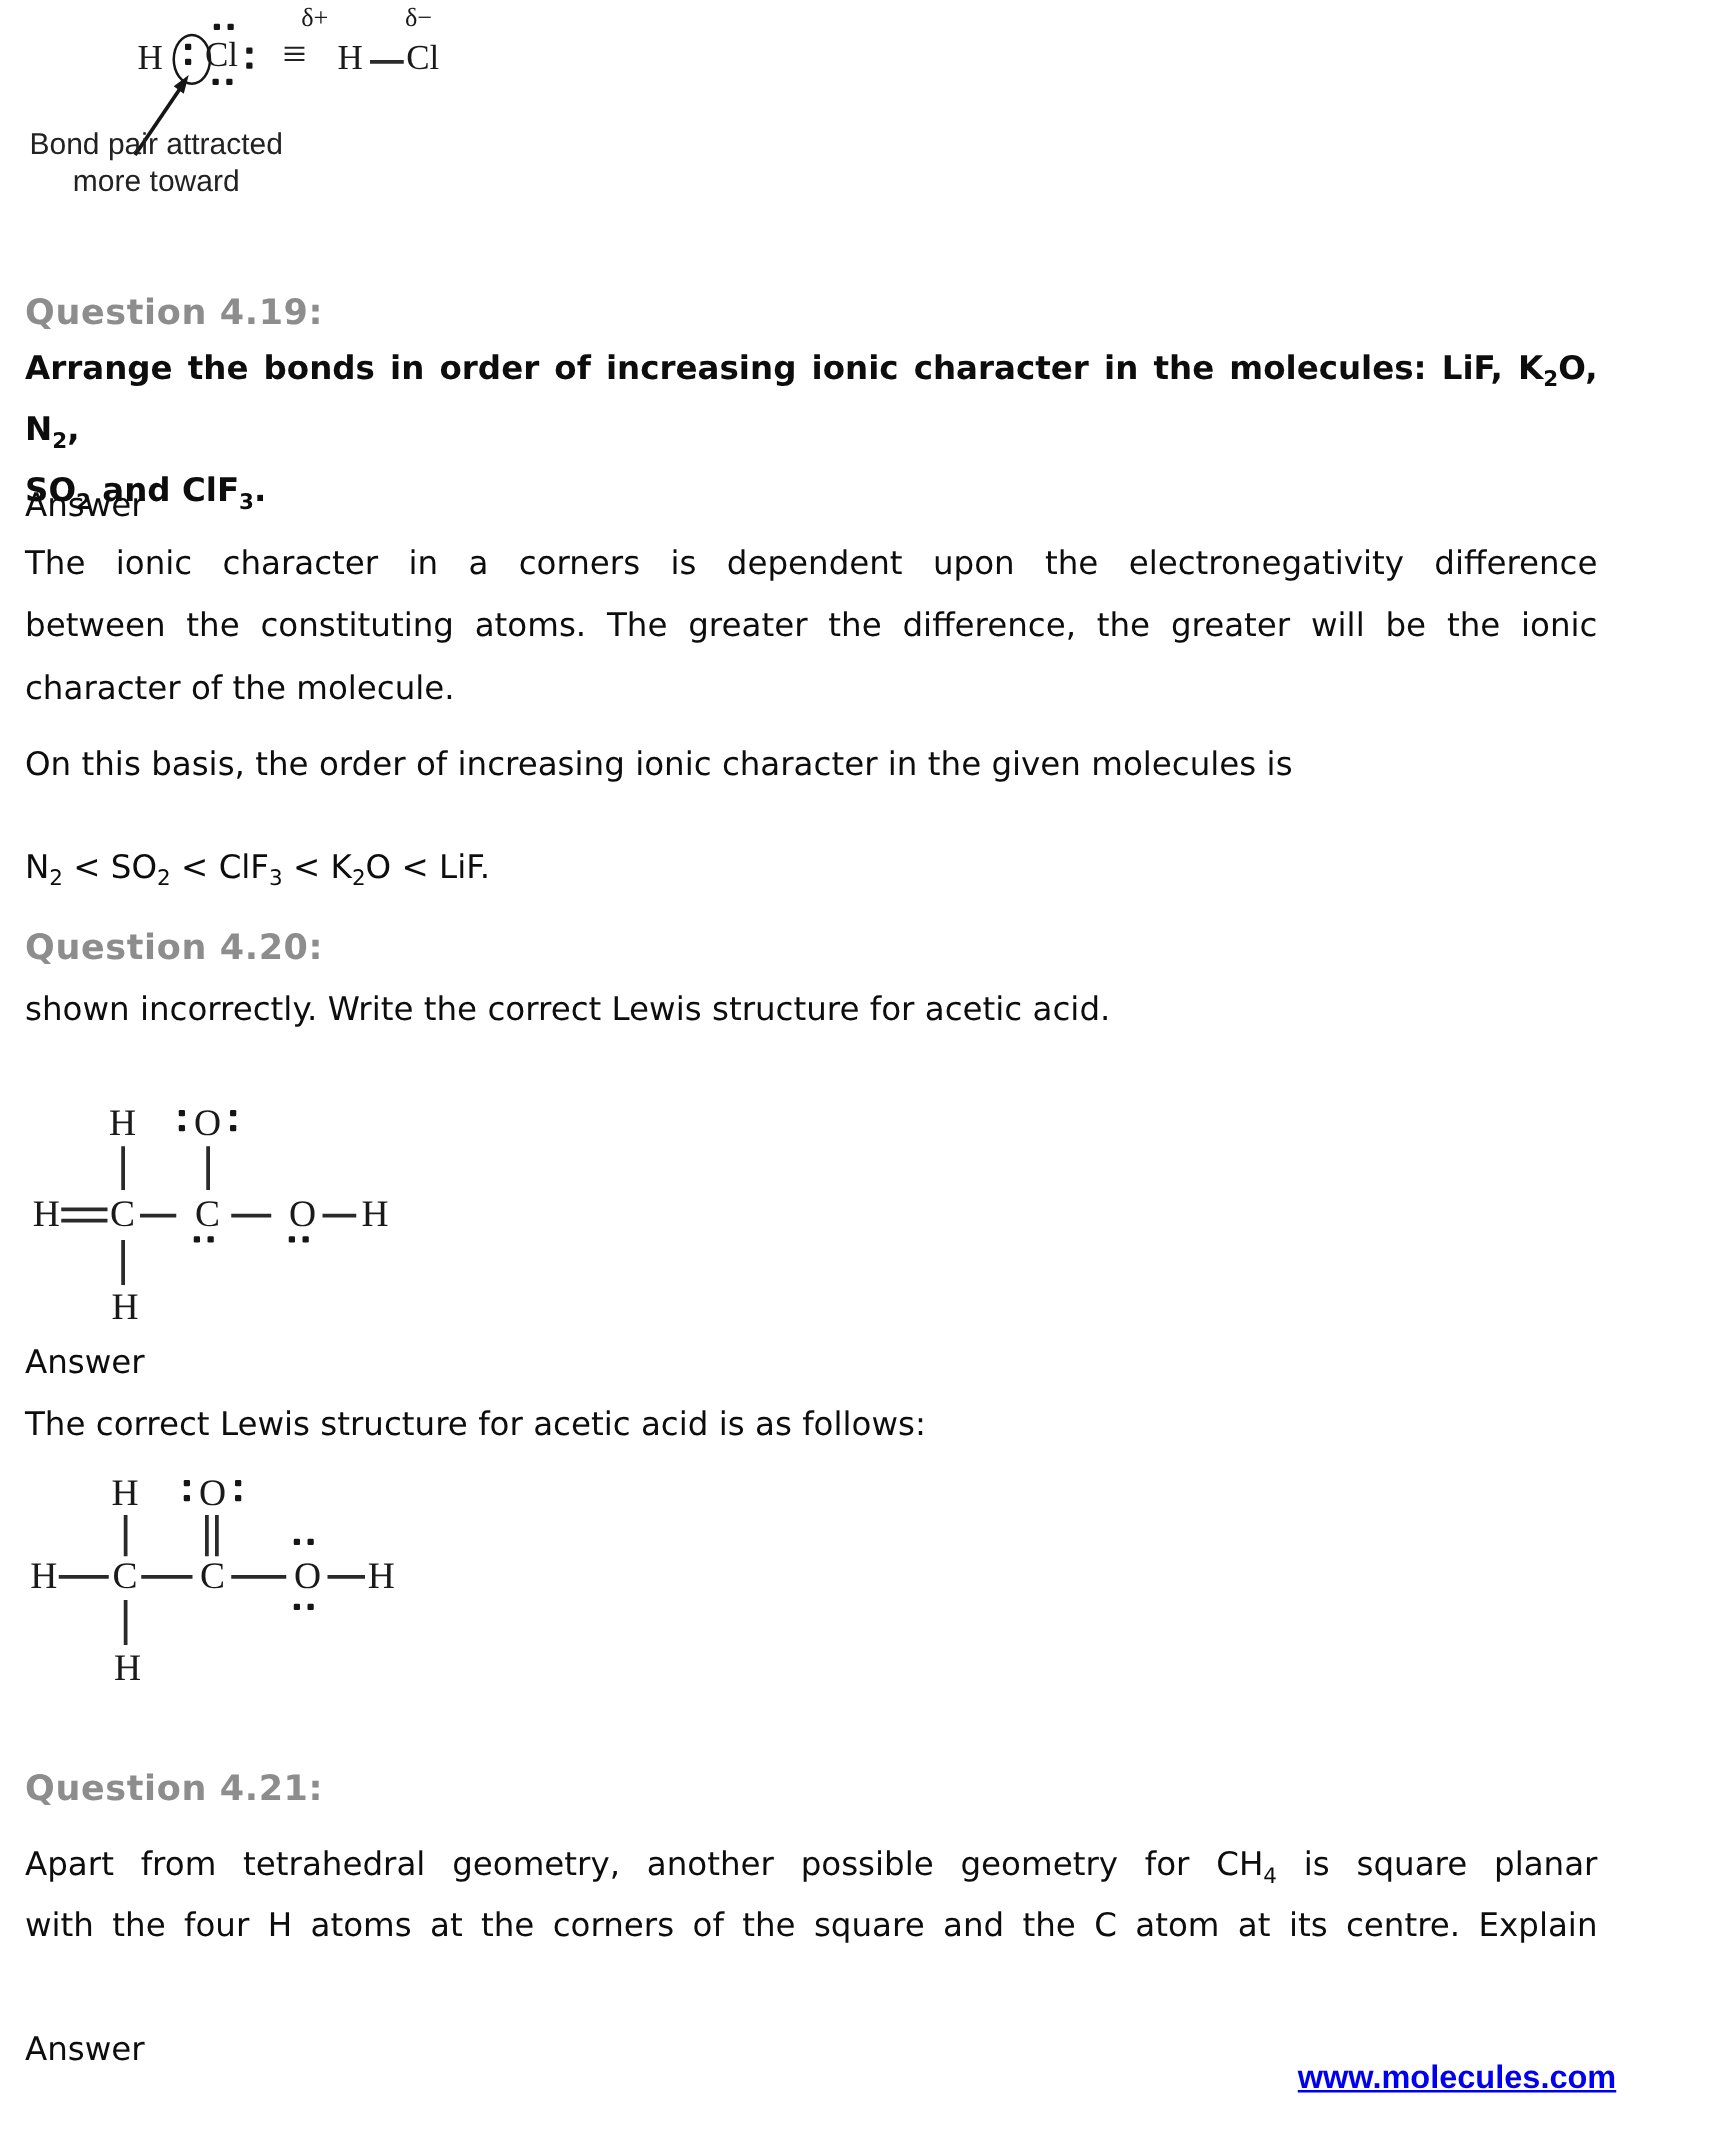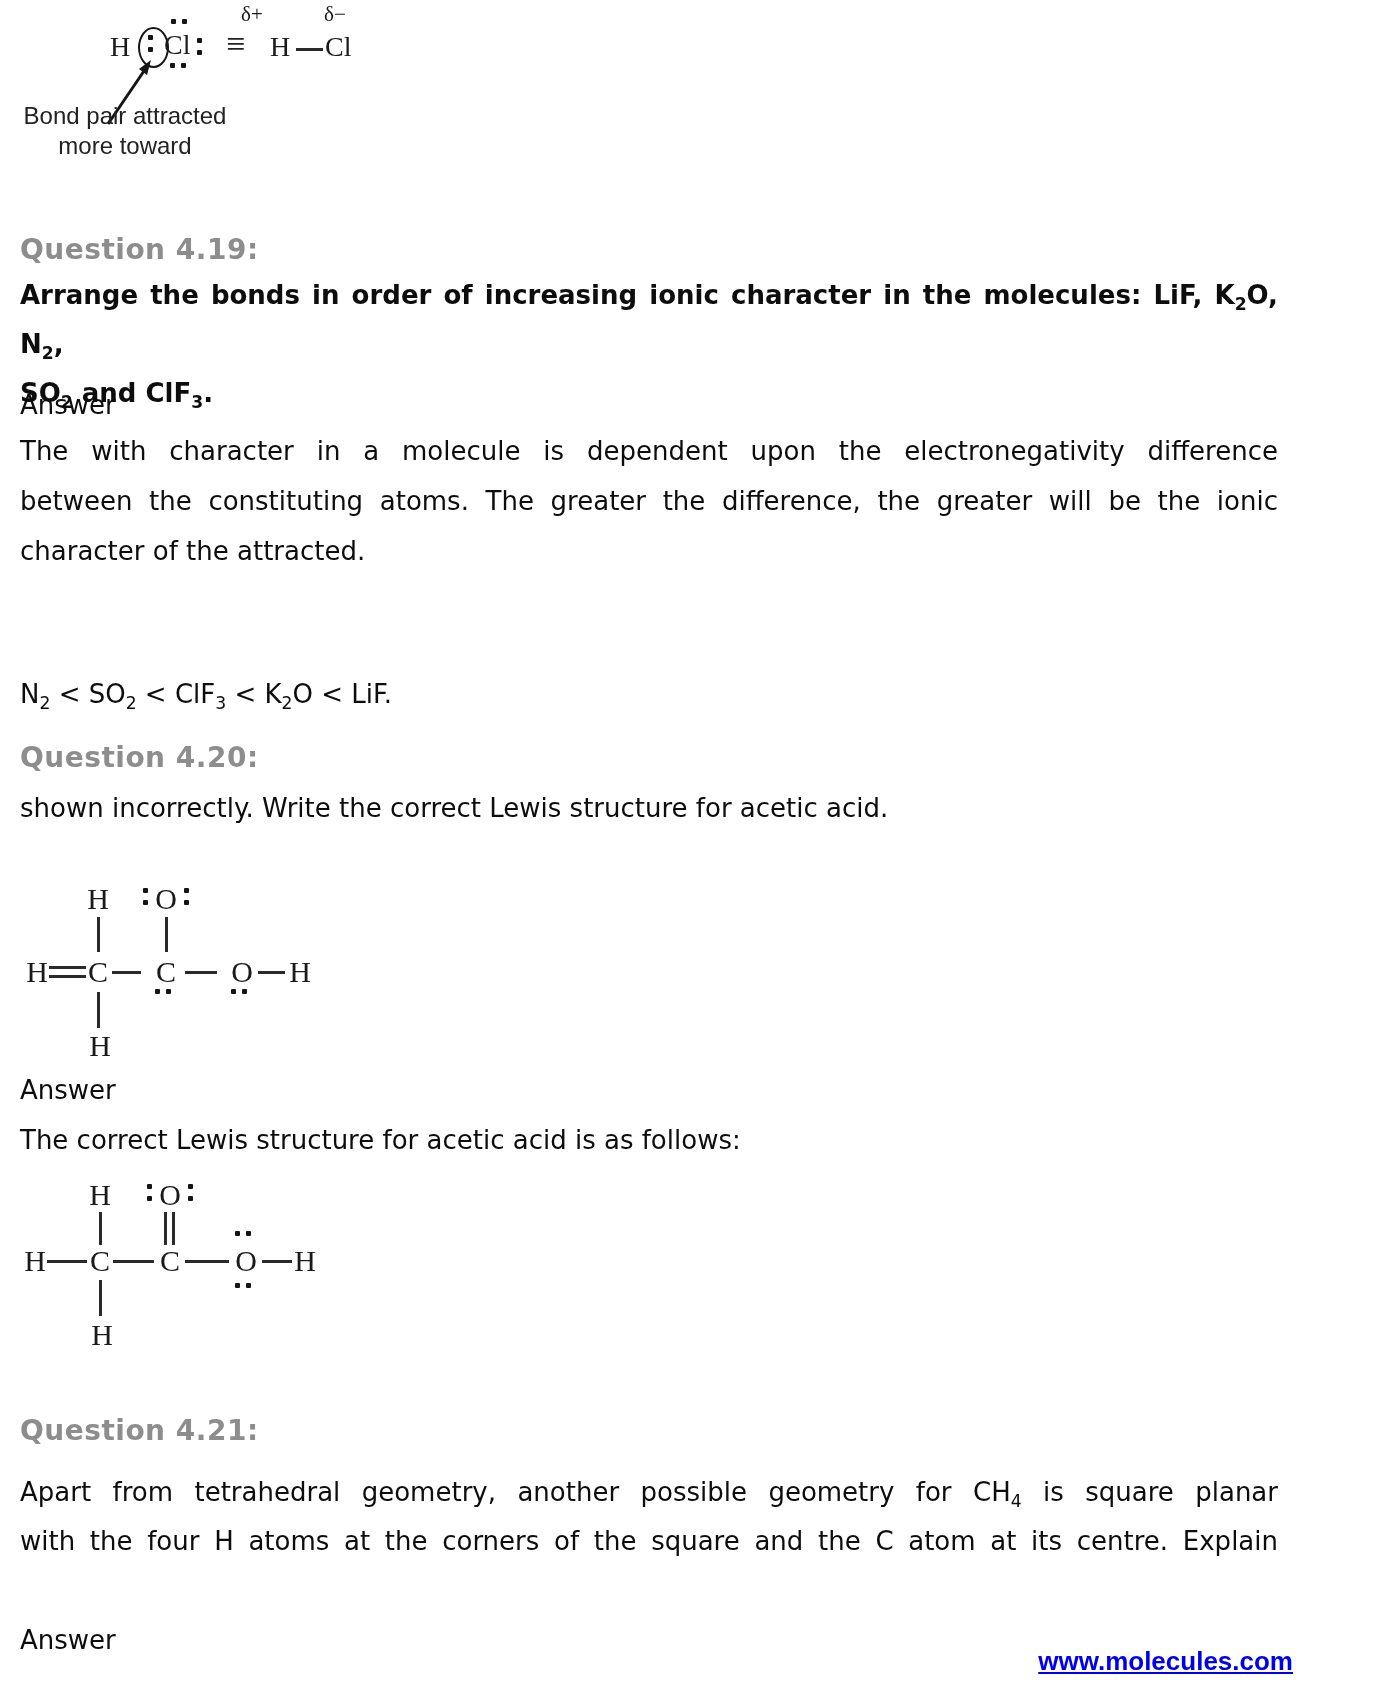--- a/index.html
+++ b/index.html
@@ -93,25 +93,26 @@
   <div class="qhead" style="top:233px;">Question 4.19:</div>
 
   <div class="txt" style="top:271px;font-weight:bold;">
     <div class="line jline">Arrange the bonds in order of increasing ionic character in the molecules: LiF, K<sub>2</sub>O, N<sub>2</sub>,</div>
     <div class="line">SO<sub>2</sub> and ClF<sub>3</sub>.</div>
   </div>
 
   <div class="txt" style="top:381px;">Answer</div>
 
   <div class="txt" style="top:426px; line-height:50px;">
-    <div class="line jline">The with character in a molecule is dependent upon the electronegativity difference</div>
+    <div class="line jline">The ionic character in a corners is dependent upon the electronegativity difference</div>
     <div class="line jline">between the constituting atoms. The greater the difference, the greater will be the ionic</div>
-    <div class="line">character of the attracted.</div>
-  </div>
-
+    <div class="line">character of the molecule.</div>
+  </div>
+
+  <div class="txt" style="top:588px;">On this basis, the order of increasing ionic character in the given molecules is</div>
 
   <div class="txt" style="top:670px;">N<sub>2</sub> &lt; SO<sub>2</sub> &lt; ClF<sub>3</sub> &lt; K<sub>2</sub>O &lt; LiF.</div>
 
   <div class="qhead" style="top:741px;">Question 4.20:</div>
 
   <div class="txt" style="top:784px;">
     <div class="line">shown incorrectly. Write the correct Lewis structure for acetic acid.</div>
   </div>
 
   <div>

